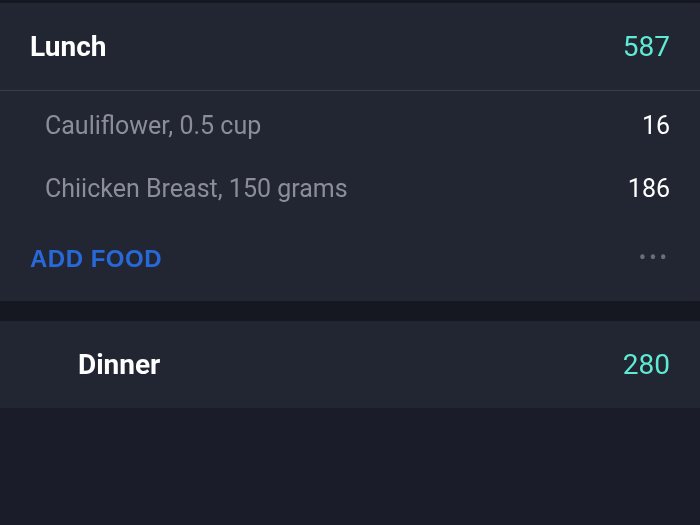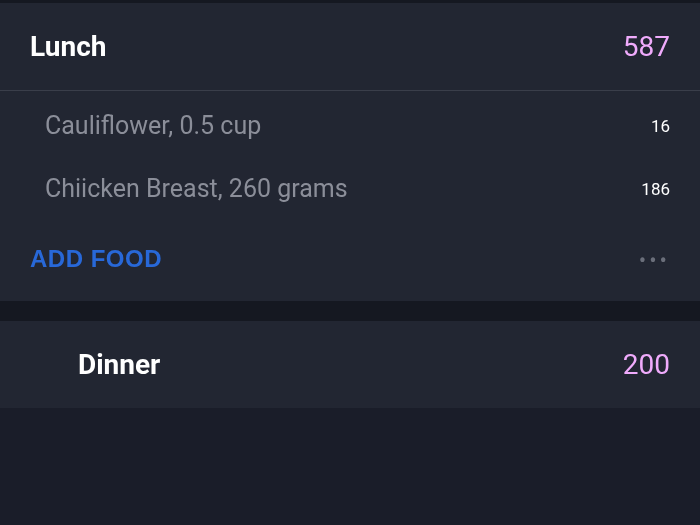--- a/index.html
+++ b/index.html
@@ -28,21 +28,21 @@
       padding: 27px 30px 27px 30px;
       border-bottom: 1px solid #3a3e4a;
     }
     .meal-title {
       color: #ffffff;
       font-size: 28px;
       font-weight: 700;
       text-align: right;
     }
     .meal-calories {
-      color: #f0abfc;
+      color: #5eead4;
       font-size: 28px;
       font-weight: 400;
     }
     .food-item {
       display: flex;
       justify-content: space-between;
       align-items: center;
       padding: 20px 30px 14px 30px;
     }
     .food-item-left {
@@ -56,27 +56,27 @@
       margin-bottom: 4px;
     }
     .food-details {
       color: #8b8e99;
       font-size: 25px;
       font-weight: 400;
       margin-left: 15px;
     }
     .food-calories {
       color: #ffffff;
-      font-size: 17px;
+      font-size: 25px;
       font-weight: 400;
     }
     .actions-row {
       display: flex;
       justify-content: space-between;
-      align-items: flex-end;
+      align-items: flex-start;
       padding: 28px 30px 28px 30px;
     }
     .add-food-btn {
       color: #2868d8;
       font-size: 24px;
       font-weight: 700;
       letter-spacing: 0.5px;
       background: none;
       border: none;
       cursor: pointer;
@@ -112,31 +112,31 @@
 
   <div class="food-item">
     <div class="food-item-left">
       <span class="food-details">Cauliflower, 0.5 cup</span>
     </div>
     <span class="food-calories">16</span>
   </div>
 
   <div class="food-item">
     <div class="food-item-left">
-      <span class="food-details">Chiicken Breast, 260 grams</span>
+      <span class="food-details">Chiicken Breast, 150 grams</span>
     </div>
     <span class="food-calories">186</span>
   </div>
 
   <div class="actions-row">
     <button class="add-food-btn">ADD FOOD</button>
     <span class="more-icon">•••</span>
   </div>
 </div>
 
 <div class="section-divider"></div>
 
 <div class="meal-section">
   <div class="dinner-header">
     <span class="meal-title">Dinner</span>
-    <span class="meal-calories">200</span>
+    <span class="meal-calories">280</span>
   </div>
 </div>
 
 </body></html>

